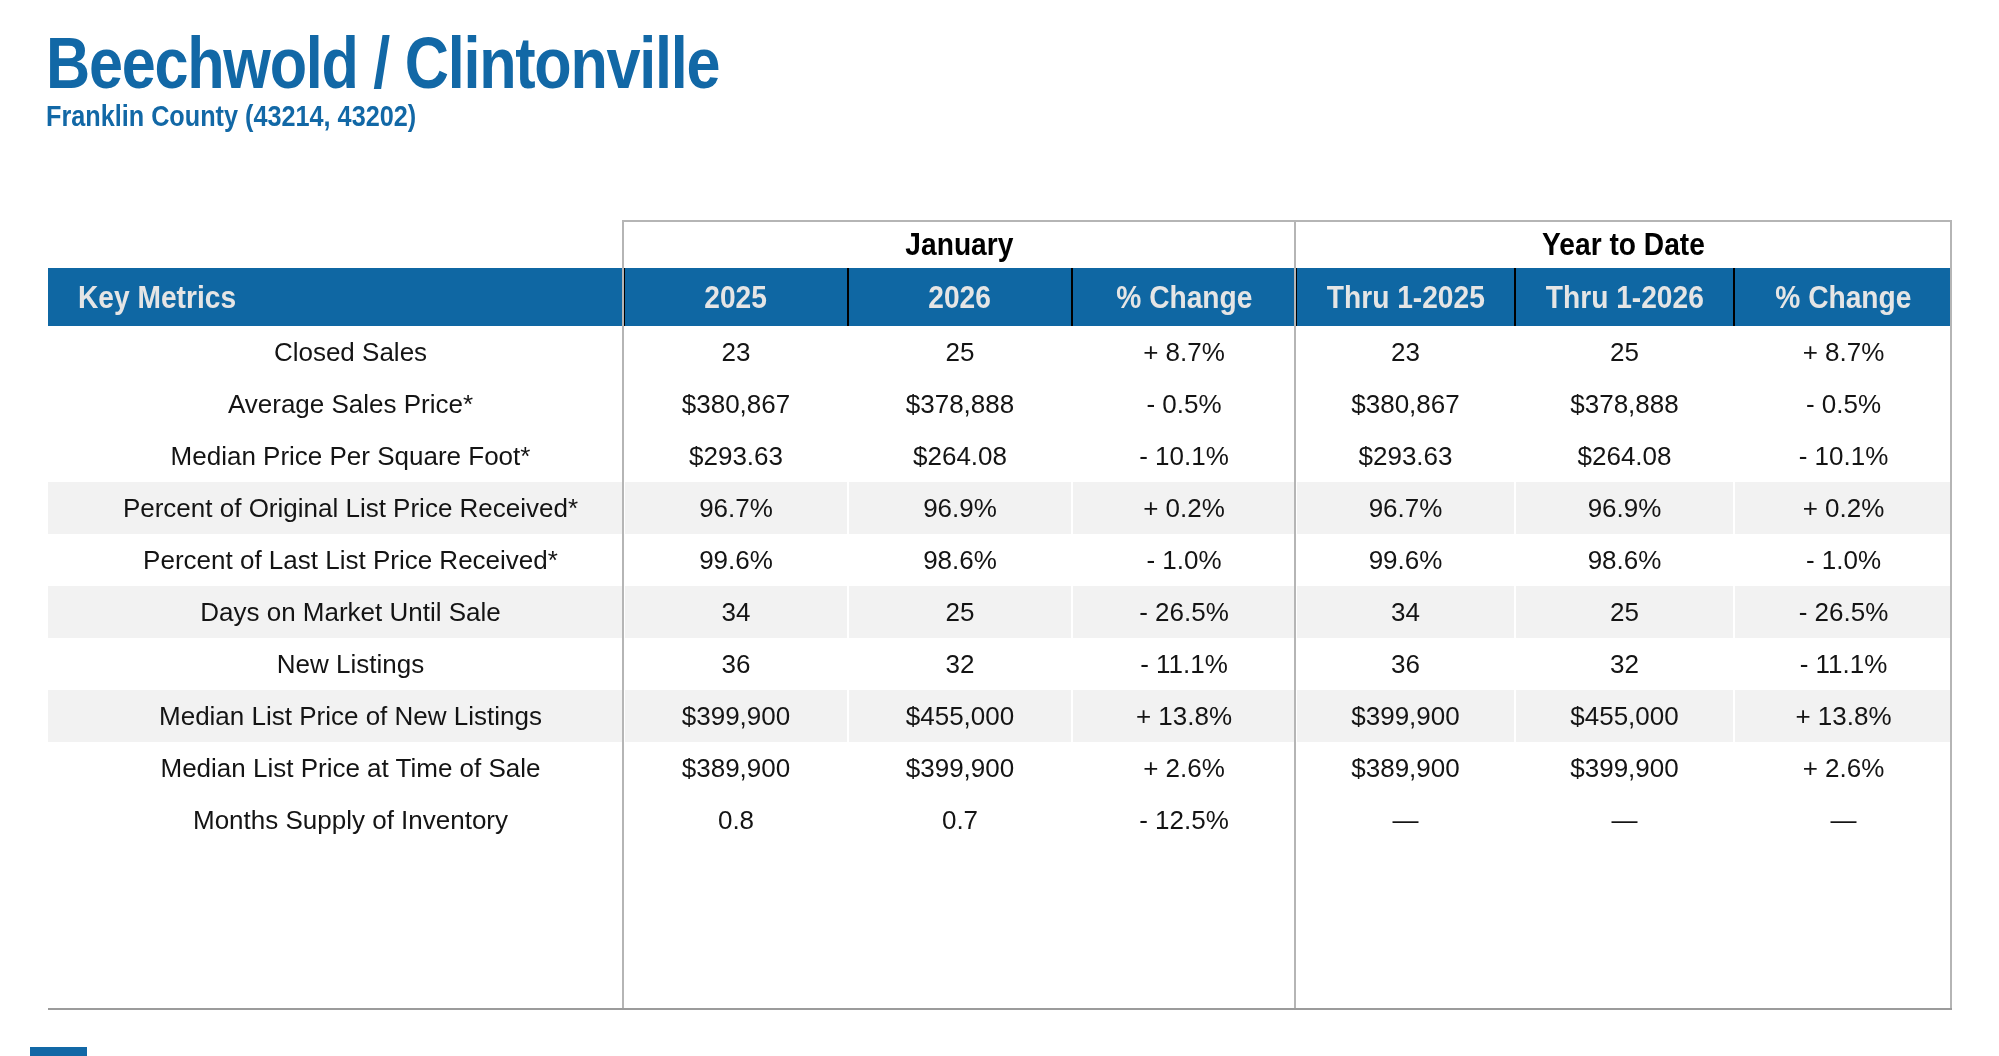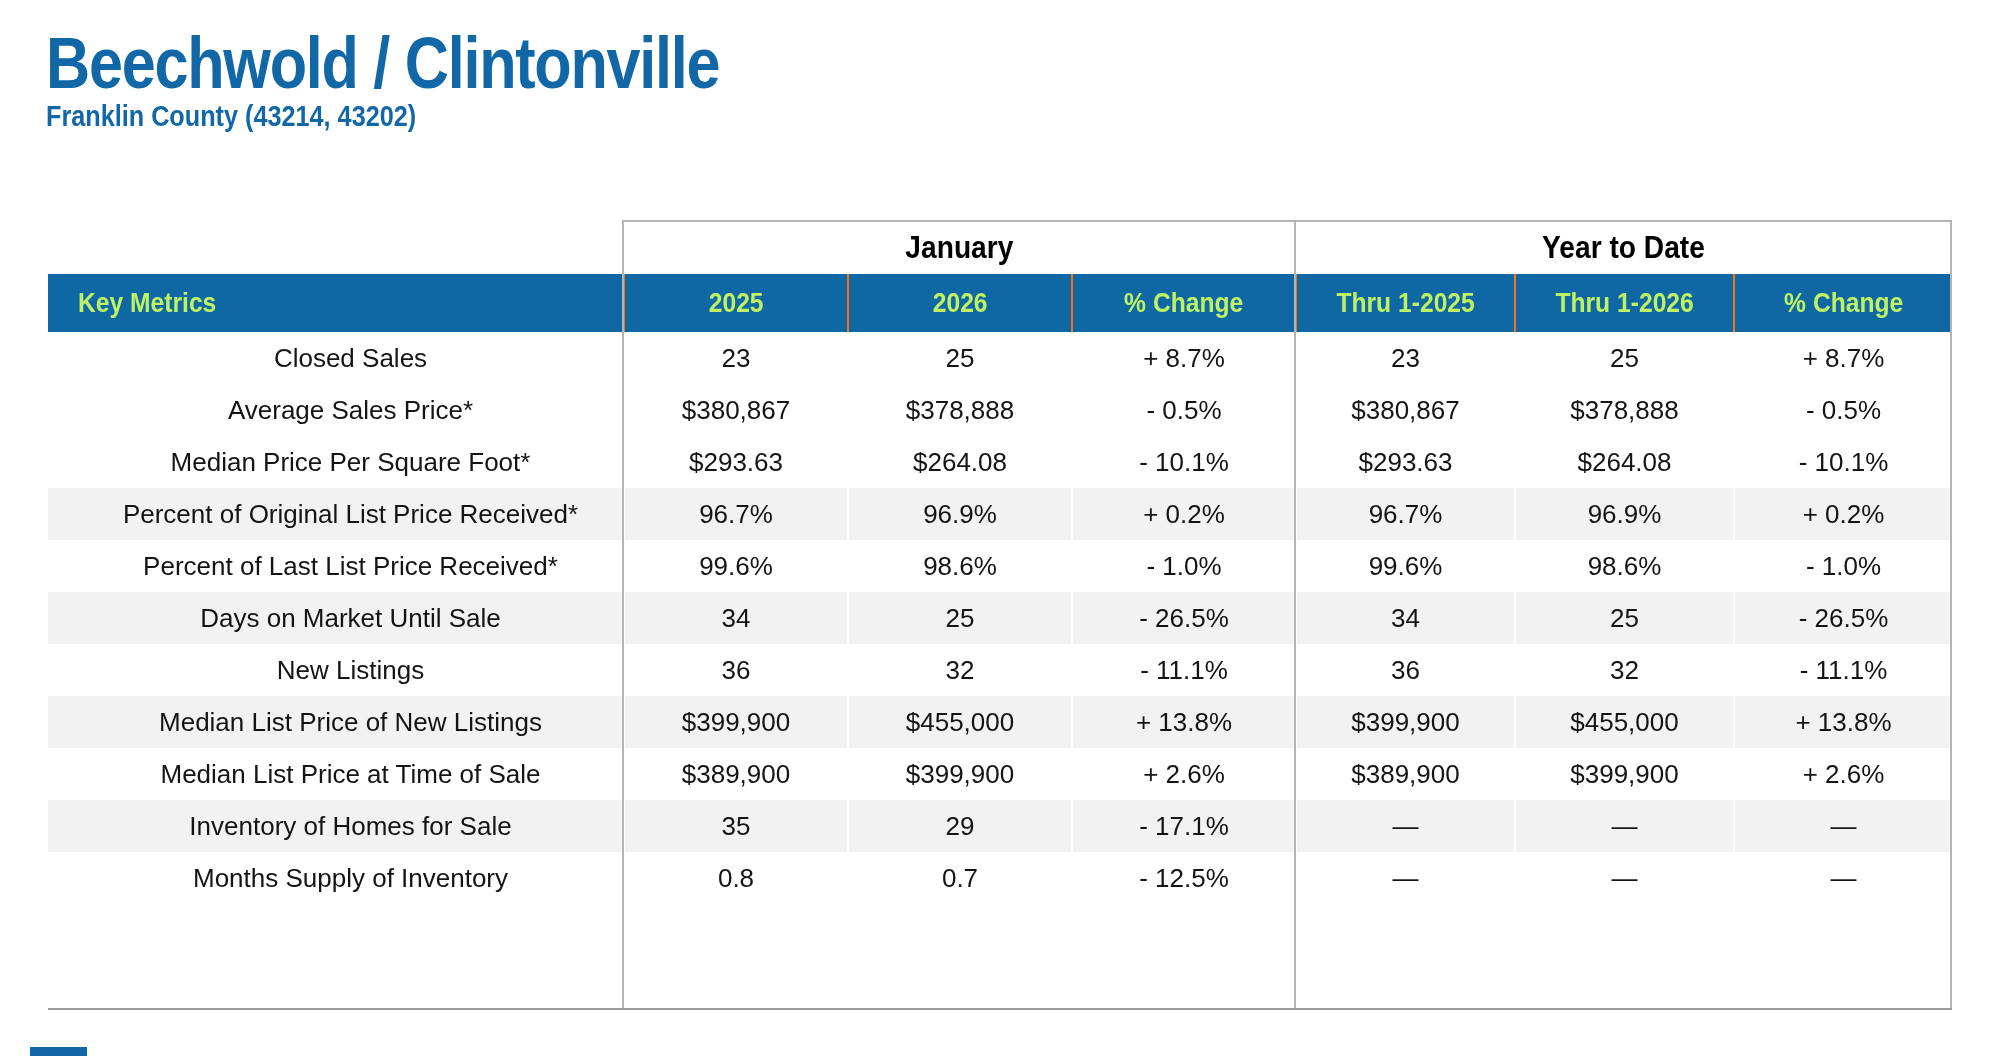--- a/index.html
+++ b/index.html
@@ -23,28 +23,28 @@
   }
   .subtitle{
     position:absolute;left:46px;top:100px;margin:0;
     font-size:29px;font-weight:700;color:var(--brand-blue);
     white-space:nowrap;transform:scaleX(0.87);transform-origin:left top;
   }
   .table-wrap{position:absolute;left:48px;top:220px;width:1904px;height:790px;}
   table{border-collapse:separate;border-spacing:0;table-layout:fixed;width:1904px;}
   th,td{padding:0;}
   
-  .group-row td,.group-row th{height:54px;background:#fff;}
+  .group-row td,.group-row th{height:48px;background:#fff;}
   .group-row th{font-size:32px;font-weight:700;color:#000;text-align:center;}
   
   .head-row th{
-    height:58px;background:var(--header-blue);color:#bef264;
-    font-size:28px;font-weight:700;text-align:center;
-  }
-  .head-row th + th{border-left:2px solid #f97316;}
+    height:58px;background:var(--header-blue);color:#e5e5e5;
+    font-size:32px;font-weight:700;text-align:center;
+  }
+  .head-row th + th{border-left:2px solid #000000;}
   .head-row th.metric{text-align:left;padding-left:30px;}
   
   tbody td{
     height:52px;font-size:26px;color:#141414;text-align:center;background:#fff;
     white-space:nowrap;
   }
   tbody td + td{border-left:2px solid #fff;}
   tbody td.metric{text-align:center;padding-left:30px;}
   tr.stripe td{background:var(--stripe-gray);}
   
@@ -192,29 +192,20 @@
   </tr>
           <tr class="data-row">
     <td class="metric">Median List Price at Time of Sale</td>
     <td>$389,900</td>
     <td>$399,900</td>
     <td>+ 2.6%</td>
     <td>$389,900</td>
     <td>$399,900</td>
     <td>+ 2.6%</td>
   </tr>
-          <tr class="data-row stripe">
-    <td class="metric">Inventory of Homes for Sale</td>
-    <td>35</td>
-    <td>29</td>
-    <td>- 17.1%</td>
-    <td>—</td>
-    <td>—</td>
-    <td>—</td>
-  </tr>
           <tr class="data-row">
     <td class="metric">Months Supply of Inventory</td>
     <td>0.8</td>
     <td>0.7</td>
     <td>- 12.5%</td>
     <td>—</td>
     <td>—</td>
     <td>—</td>
   </tr>
         </tbody>

